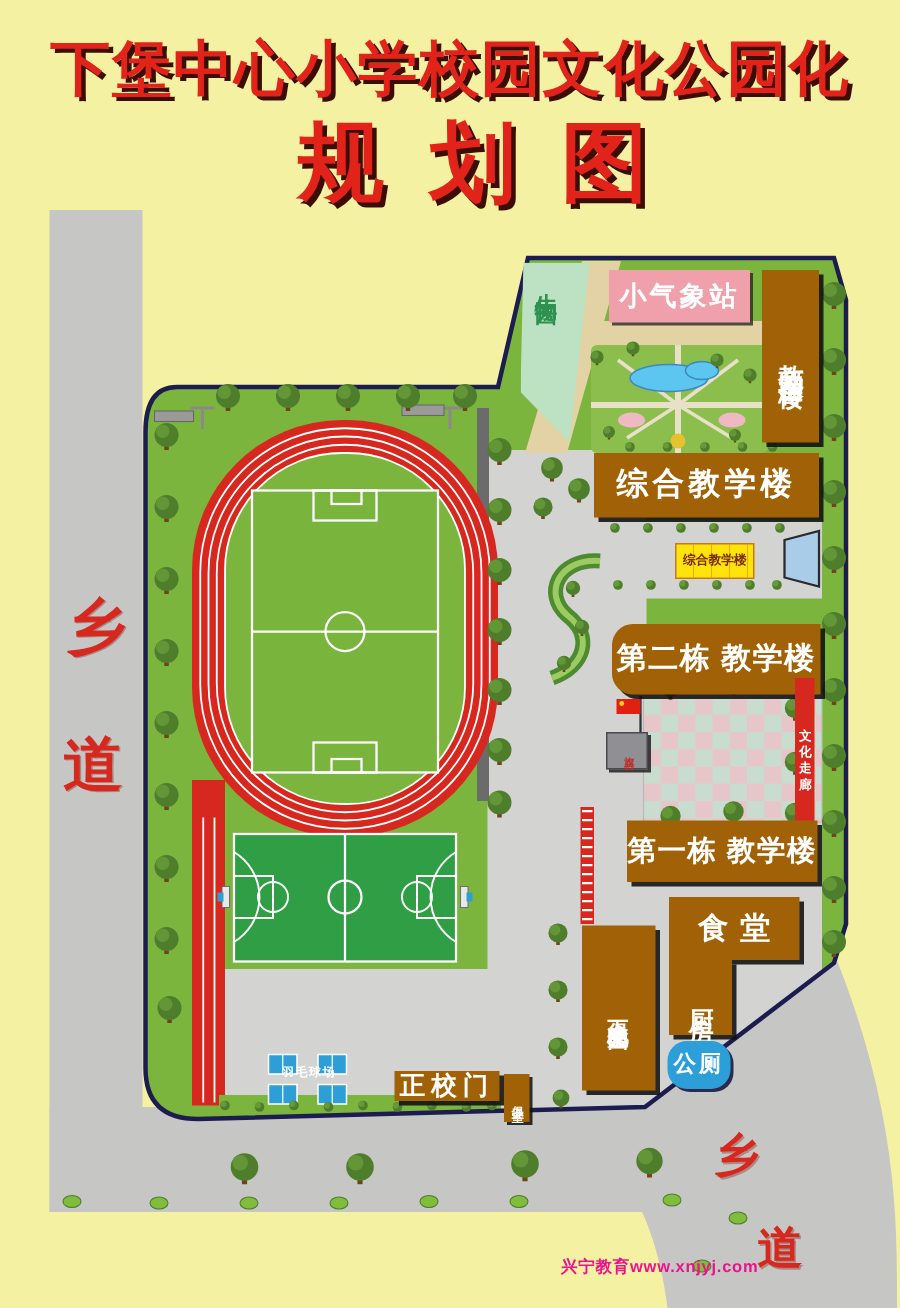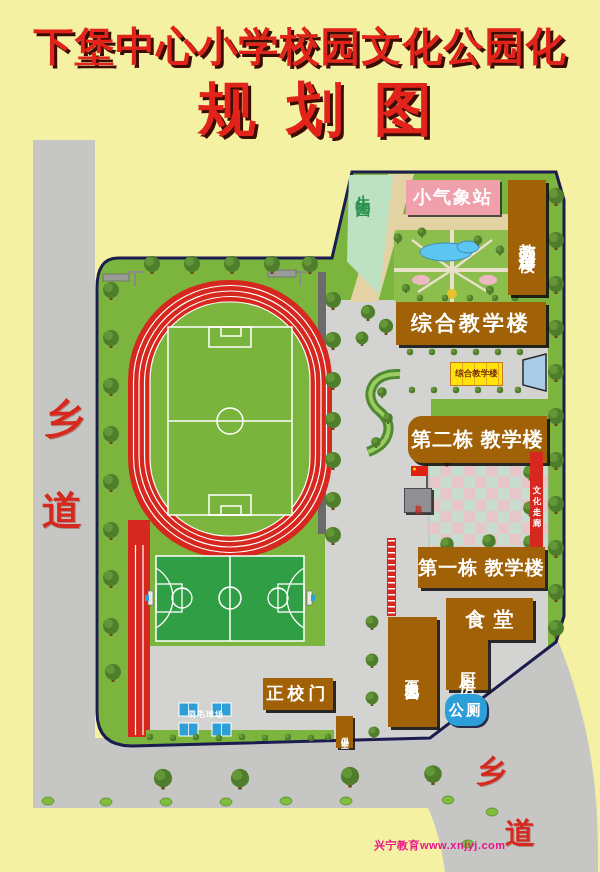--- a/index.html
+++ b/index.html
@@ -449,20 +449,20 @@
 
   <div class="bld" style="left:446px;top:598px;width:79px;height:42px;font-size:20px;letter-spacing:8px;padding-left:8px;">食堂</div>
 
   <div class="bld" style="left:418px;top:547px;width:127px;height:41px;font-size:19px;letter-spacing:1px;">第一栋 教学楼</div>
   <div class="bld vert" style="left:446px;top:640px;width:42px;height:50px;font-size:17px;letter-spacing:6px;">厨房</div>
 
   <div class="bld vert" style="left:388px;top:617px;width:49px;height:110px;font-size:14px;letter-spacing:1px;">下堡中心幼儿园</div>
 
   <div class="bld" style="left:445px;top:694px;width:42px;height:32px;background:#2D9FD8;font-size:15px;letter-spacing:2px;box-shadow:2px 2px 0 rgba(15,15,60,.85);border-radius:13px;">公厕</div>
 
-  <div class="bld" style="left:263px;top:678px;width:70px;height:32px;font-size:17px;letter-spacing:4px;">正校门</div>
+  <div class="bld" style="left:263px;top:714px;width:70px;height:20px;font-size:17px;letter-spacing:4px;">正校门</div>
 
   <div class="bld vert" style="left:336px;top:716px;width:17px;height:32px;font-size:8px;letter-spacing:1px;box-shadow:2px 2px 0 rgba(15,15,15,.85);">保卫室</div>
 
   <div class="lbl" style="left:176px;top:711px;width:60px;text-align:center;color:#fff;font-weight:bold;font-size:8px;letter-spacing:1px;">羽毛球场</div>
 
   <div class="lbl" style="left:374px;top:840px;color:#EB138C;font-weight:bold;font-size:11px;letter-spacing:0.5px;">兴宁教育www.xnjyj.com</div>
 </div>
 
 </body></html>

